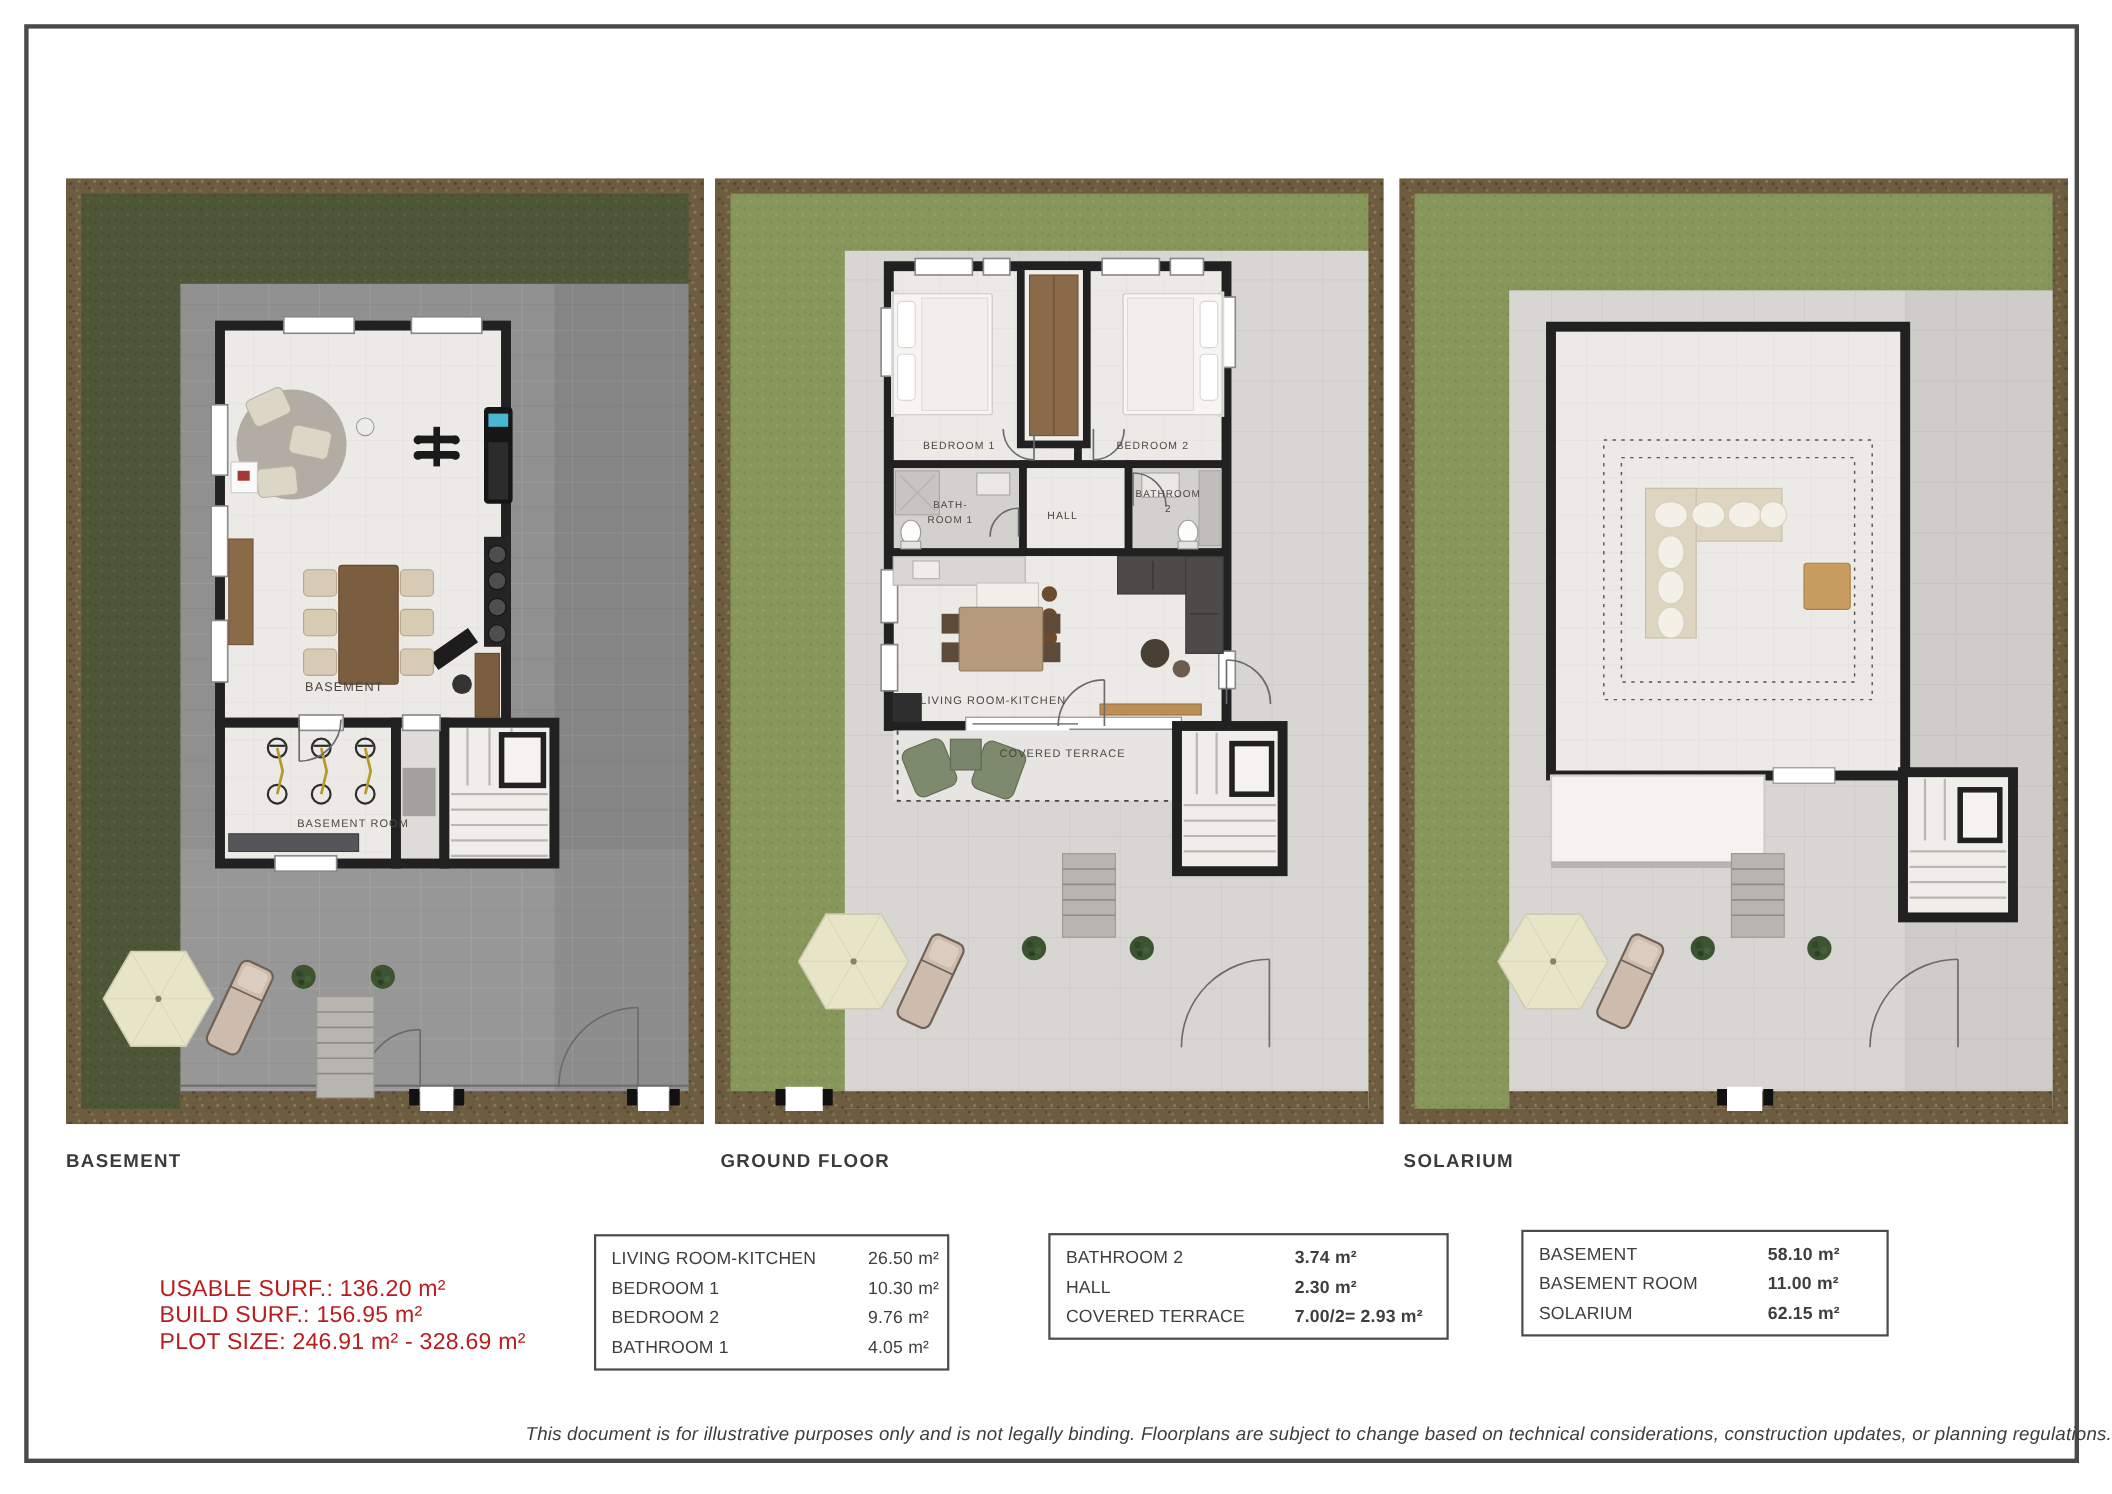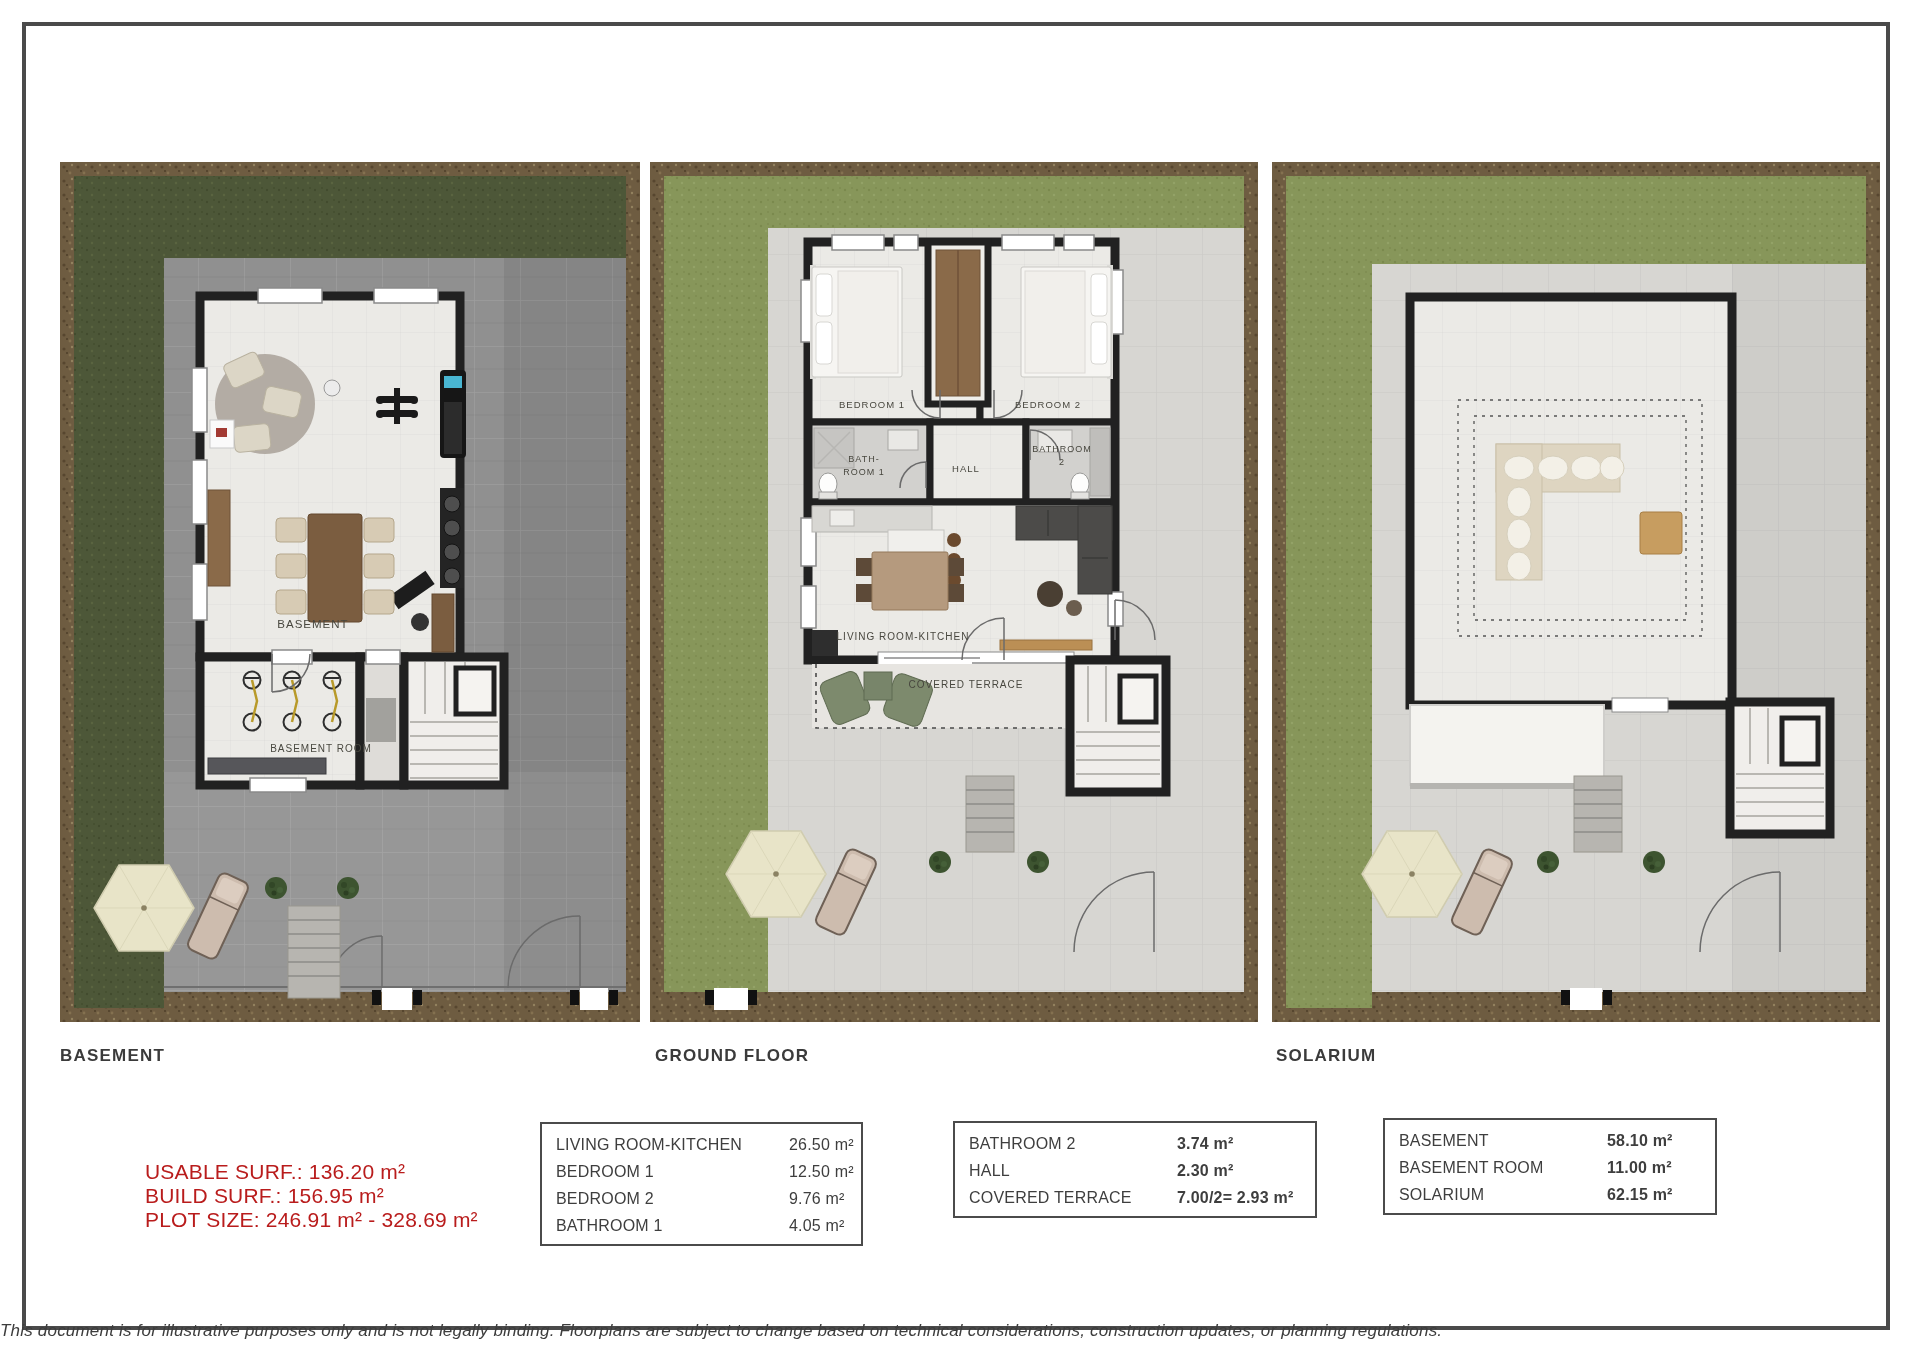--- a/index.html
+++ b/index.html
@@ -11,22 +11,22 @@
   .panel-title{position:absolute;top:1046px;font-size:17px;font-weight:600;
                letter-spacing:1.2px;color:#3b3b3b;}
   .stats{position:absolute;left:145px;top:1160px;font-size:21px;line-height:24px;
          color:#b91c1c;letter-spacing:.2px;}
   .area-table{position:absolute;border:2px solid #4b4b4b;box-sizing:border-box;
               padding:7px 10px 5px 14px;background:#fff;}
   .trow{position:relative;height:27px;line-height:27px;font-size:16px;color:#3e3e3e;
         letter-spacing:.2px;white-space:nowrap;}
   .tval{position:absolute;left:233px;text-align:right;}
   .v204 .tval{left:208px;font-weight:bold;}
-  .disclaimer{position:absolute;left:0;top:1294px;width:1920px;text-align:left;
-              font-size:17px;font-style:italic;color:#3d3d3d;letter-spacing:.2px;margin-top:27px;}
+  .disclaimer{position:absolute;left:0;top:1294px;width:1920px;text-align:right;
+              font-size:17px;font-style:italic;color:#3d3d3d;letter-spacing:.2px;}
   svg text{font-family:"Liberation Sans",sans-serif;fill:#48473f;letter-spacing:1px;}
 </style>
 </head>
 <body>
 
 <div class="page">
   <div class="frame"></div>
 
   <svg width="0" height="0" style="position:absolute">
     <defs>
@@ -452,21 +452,21 @@
     <div>BUILD SURF.: 156.95 m²</div>
     <div>PLOT SIZE: 246.91 m² - 328.69 m²</div>
   </div>
 
   <div class="area-table" style="left:540px;top:1122px;width:323px;">
     <div class="trow">
       <span>LIVING ROOM-KITCHEN</span>
       <span class="tval">26.50 m²</span></div>
     <div class="trow">
       <span>BEDROOM 1</span>
-      <span class="tval">12.50 m²</span></div>
+      <span class="tval">10.30 m²</span></div>
     <div class="trow">
       <span>BEDROOM 2</span>
       <span class="tval">9.76 m²</span></div>
     <div class="trow">
       <span>BATHROOM 1</span>
       <span class="tval">4.05 m²</span></div>
   </div>
 
   <div class="area-table v204" style="left:953px;top:1121px;width:364px;">
     <div class="trow">

